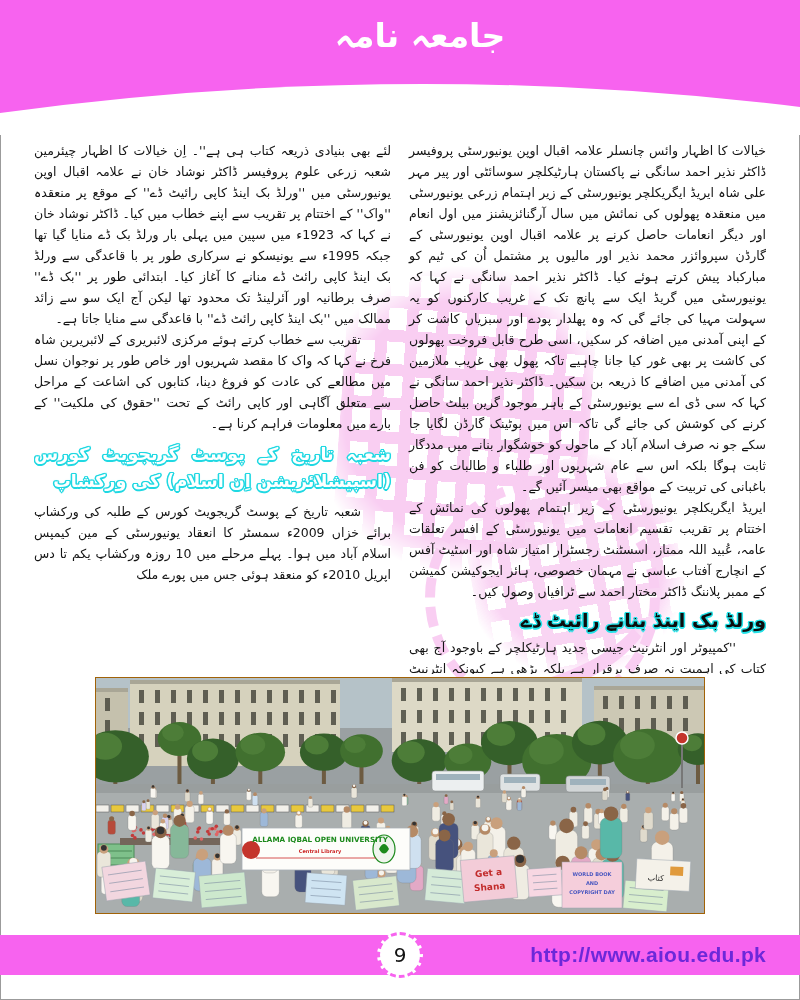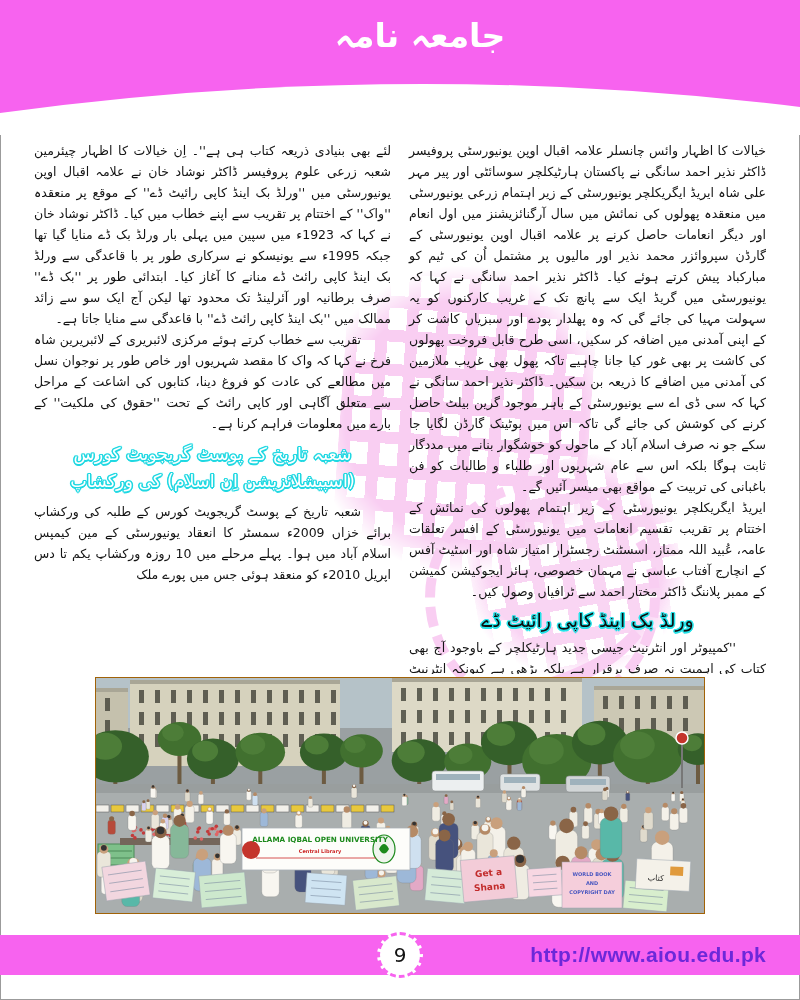--- a/index.html
+++ b/index.html
@@ -43,21 +43,21 @@
     position:absolute;left:34px;top:116px;width:732px;height:558px;overflow:hidden;
     display:flex;gap:18px;direction:rtl;
   }
   .col{flex:1 1 0;direction:rtl;text-align:justify;position:relative;z-index:2;margin-top:24px;}
   .col p{
     margin:0;color:#141414;font-size:12.5px;line-height:21px;
     font-family:"DejaVu Sans",sans-serif;
   }
   .col p.indent{text-indent:30px;}
   .heading{
-    text-align:center;font-weight:normal;direction:rtl;margin:7px 0 6px 0;
+    font-weight:bold;direction:rtl;margin:7px 0 6px 0;
     font-family:"DejaVu Sans",sans-serif;
   }
   .heading.cyan-black{
     font-size:19px;color:#0d0d0d;
     text-shadow:-1.5px 0 #25e2e8,1.5px 0 #25e2e8,0 -1.5px #25e2e8,0 1.5px #25e2e8,
                 -1px -1px #25e2e8,1px 1px #25e2e8,-1px 1px #25e2e8,1px -1px #25e2e8;
   }
   .heading.cyan-white{
     font-size:17.5px;line-height:27px;color:#ffffff;
     text-shadow:-1.5px 0 #1fd8e2,1.5px 0 #1fd8e2,0 -1.5px #1fd8e2,0 1.5px #1fd8e2,
@@ -104,21 +104,21 @@
     <div class="wm-maze2"></div>
     <div class="wm-ring"></div>
     <div class="wm-swirl"></div>
   </div>
 
   <div class="cols">
 
     <div class="col">
       <p>خیالات کا اظہار وائس چانسلر علامہ اقبال اوپن یونیورسٹی پروفیسر ڈاکٹر نذیر احمد سانگی نے پاکستان ہارٹیکلچر سوسائٹی اور پیر مہر علی شاہ ایریڈ ایگریکلچر یونیورسٹی کے زیر اہتمام زرعی یونیورسٹی میں منعقدہ پھولوں کی نمائش میں سال آرگنائزیشنز میں اول انعام اور دیگر انعامات حاصل کرنے پر علامہ اقبال اوپن یونیورسٹی کے گارڈن سپروائزر محمد نذیر اور مالیوں پر مشتمل اُن کی ٹیم کو مبارکباد پیش کرتے ہوئے کیا۔ ڈاکٹر نذیر احمد سانگی نے کہا کہ یونیورسٹی میں گریڈ ایک سے پانچ تک کے غریب کارکنوں کو یہ سہولت مہیا کی جائے گی کہ وہ پھلدار پودے اور سبزیاں کاشت کر کے اپنی آمدنی میں اضافہ کر سکیں، اسی طرح قابل فروخت پھولوں کی کاشت پر بھی غور کیا جانا چاہیے تاکہ پھول بھی غریب ملازمین کی آمدنی میں اضافے کا ذریعہ بن سکیں۔ ڈاکٹر نذیر احمد سانگی نے کہا کہ سی ڈی اے سے یونیورسٹی کے باہر موجود گرین بیلٹ حاصل کرنے کی کوشش کی جائے گی تاکہ اس میں بوٹینک گارڈن لگایا جا سکے جو نہ صرف اسلام آباد کے ماحول کو خوشگوار بنانے میں مددگار ثابت ہوگا بلکہ اس سے عام شہریوں اور طلباء و طالبات کو فن باغبانی کی تربیت کے مواقع بھی میسر آئیں گے۔</p>
       <p>ایریڈ ایگریکلچر یونیورسٹی کے زیر اہتمام پھولوں کی نمائش کے اختتام پر تقریب تقسیم انعامات میں یونیورسٹی کے افسر تعلقات عامہ، عُبید اللہ ممتاز، اسسٹنٹ رجسٹرار امتیاز شاہ اور اسٹیٹ آفس کے انچارج آفتاب عباسی نے مہمان خصوصی، ہائر ایجوکیشن کمیشن کے ممبر پلاننگ ڈاکٹر مختار احمد سے ٹرافیاں وصول کیں۔</p>
-      <div class="heading cyan-black">ورلڈ بک اینڈ کاپی رائیٹ ڈے</div>
+      <div class="heading cyan-black">ورلڈ بک اینڈ بنانے رائیٹ ڈے</div>
       <p class="indent">''کمپیوٹر اور انٹرنیٹ جیسی جدید ہارٹیکلچر کے باوجود آج بھی کتاب کی اہمیت نہ صرف برقرار ہے بلکہ بڑھی ہے کیونکہ انٹرنیٹ پر علم کے خزانے فراہم کرنے کے</p>
     </div>
 
     <div class="col">
       <p>لئے بھی بنیادی ذریعہ کتاب ہی ہے''۔ اِن خیالات کا اظہار چیئرمین شعبہ زرعی علوم پروفیسر ڈاکٹر نوشاد خان نے علامہ اقبال اوپن یونیورسٹی میں ''ورلڈ بک اینڈ کاپی رائیٹ ڈے'' کے موقع پر منعقدہ ''واک'' کے اختتام پر تقریب سے اپنے خطاب میں کیا۔ ڈاکٹر نوشاد خان نے کہا کہ 1923ء میں سپین میں پہلی بار ورلڈ بک ڈے منایا گیا تھا جبکہ 1995ء سے یونیسکو نے سرکاری طور پر با قاعدگی سے ورلڈ بک اینڈ کاپی رائٹ ڈے منانے کا آغاز کیا۔ ابتدائی طور پر ''بک ڈے'' صرف برطانیہ اور آئرلینڈ تک محدود تھا لیکن آج ایک سو سے زائد ممالک میں ''بک اینڈ کاپی رائٹ ڈے'' با قاعدگی سے منایا جاتا ہے۔</p>
       <p class="indent">تقریب سے خطاب کرتے ہوئے مرکزی لائبریری کے لائبریرین شاہ فرخ نے کہا کہ واک کا مقصد شہریوں اور خاص طور پر نوجوان نسل میں مطالعے کی عادت کو فروغ دینا، کتابوں کی اشاعت کے مراحل سے متعلق آگاہی اور کاپی رائٹ کے تحت ''حقوق کی ملکیت'' کے بارے میں معلومات فراہم کرنا ہے۔</p>
       <div class="heading cyan-white">شعبہ تاریخ کے پوسٹ گریجویٹ کورس (اسپیشلائزیشن اِن اسلام) کی ورکشاپ</div>
       <p class="indent">شعبہ تاریخ کے پوسٹ گریجویٹ کورس کے طلبہ کی ورکشاپ برائے خزاں 2009ء سمسٹر کا انعقاد یونیورسٹی کے مین کیمپس اسلام آباد میں ہوا۔ پہلے مرحلے میں 10 روزہ ورکشاپ یکم تا دس اپریل 2010ء کو منعقد ہوئی جس میں پورے ملک</p>
     </div>
 

